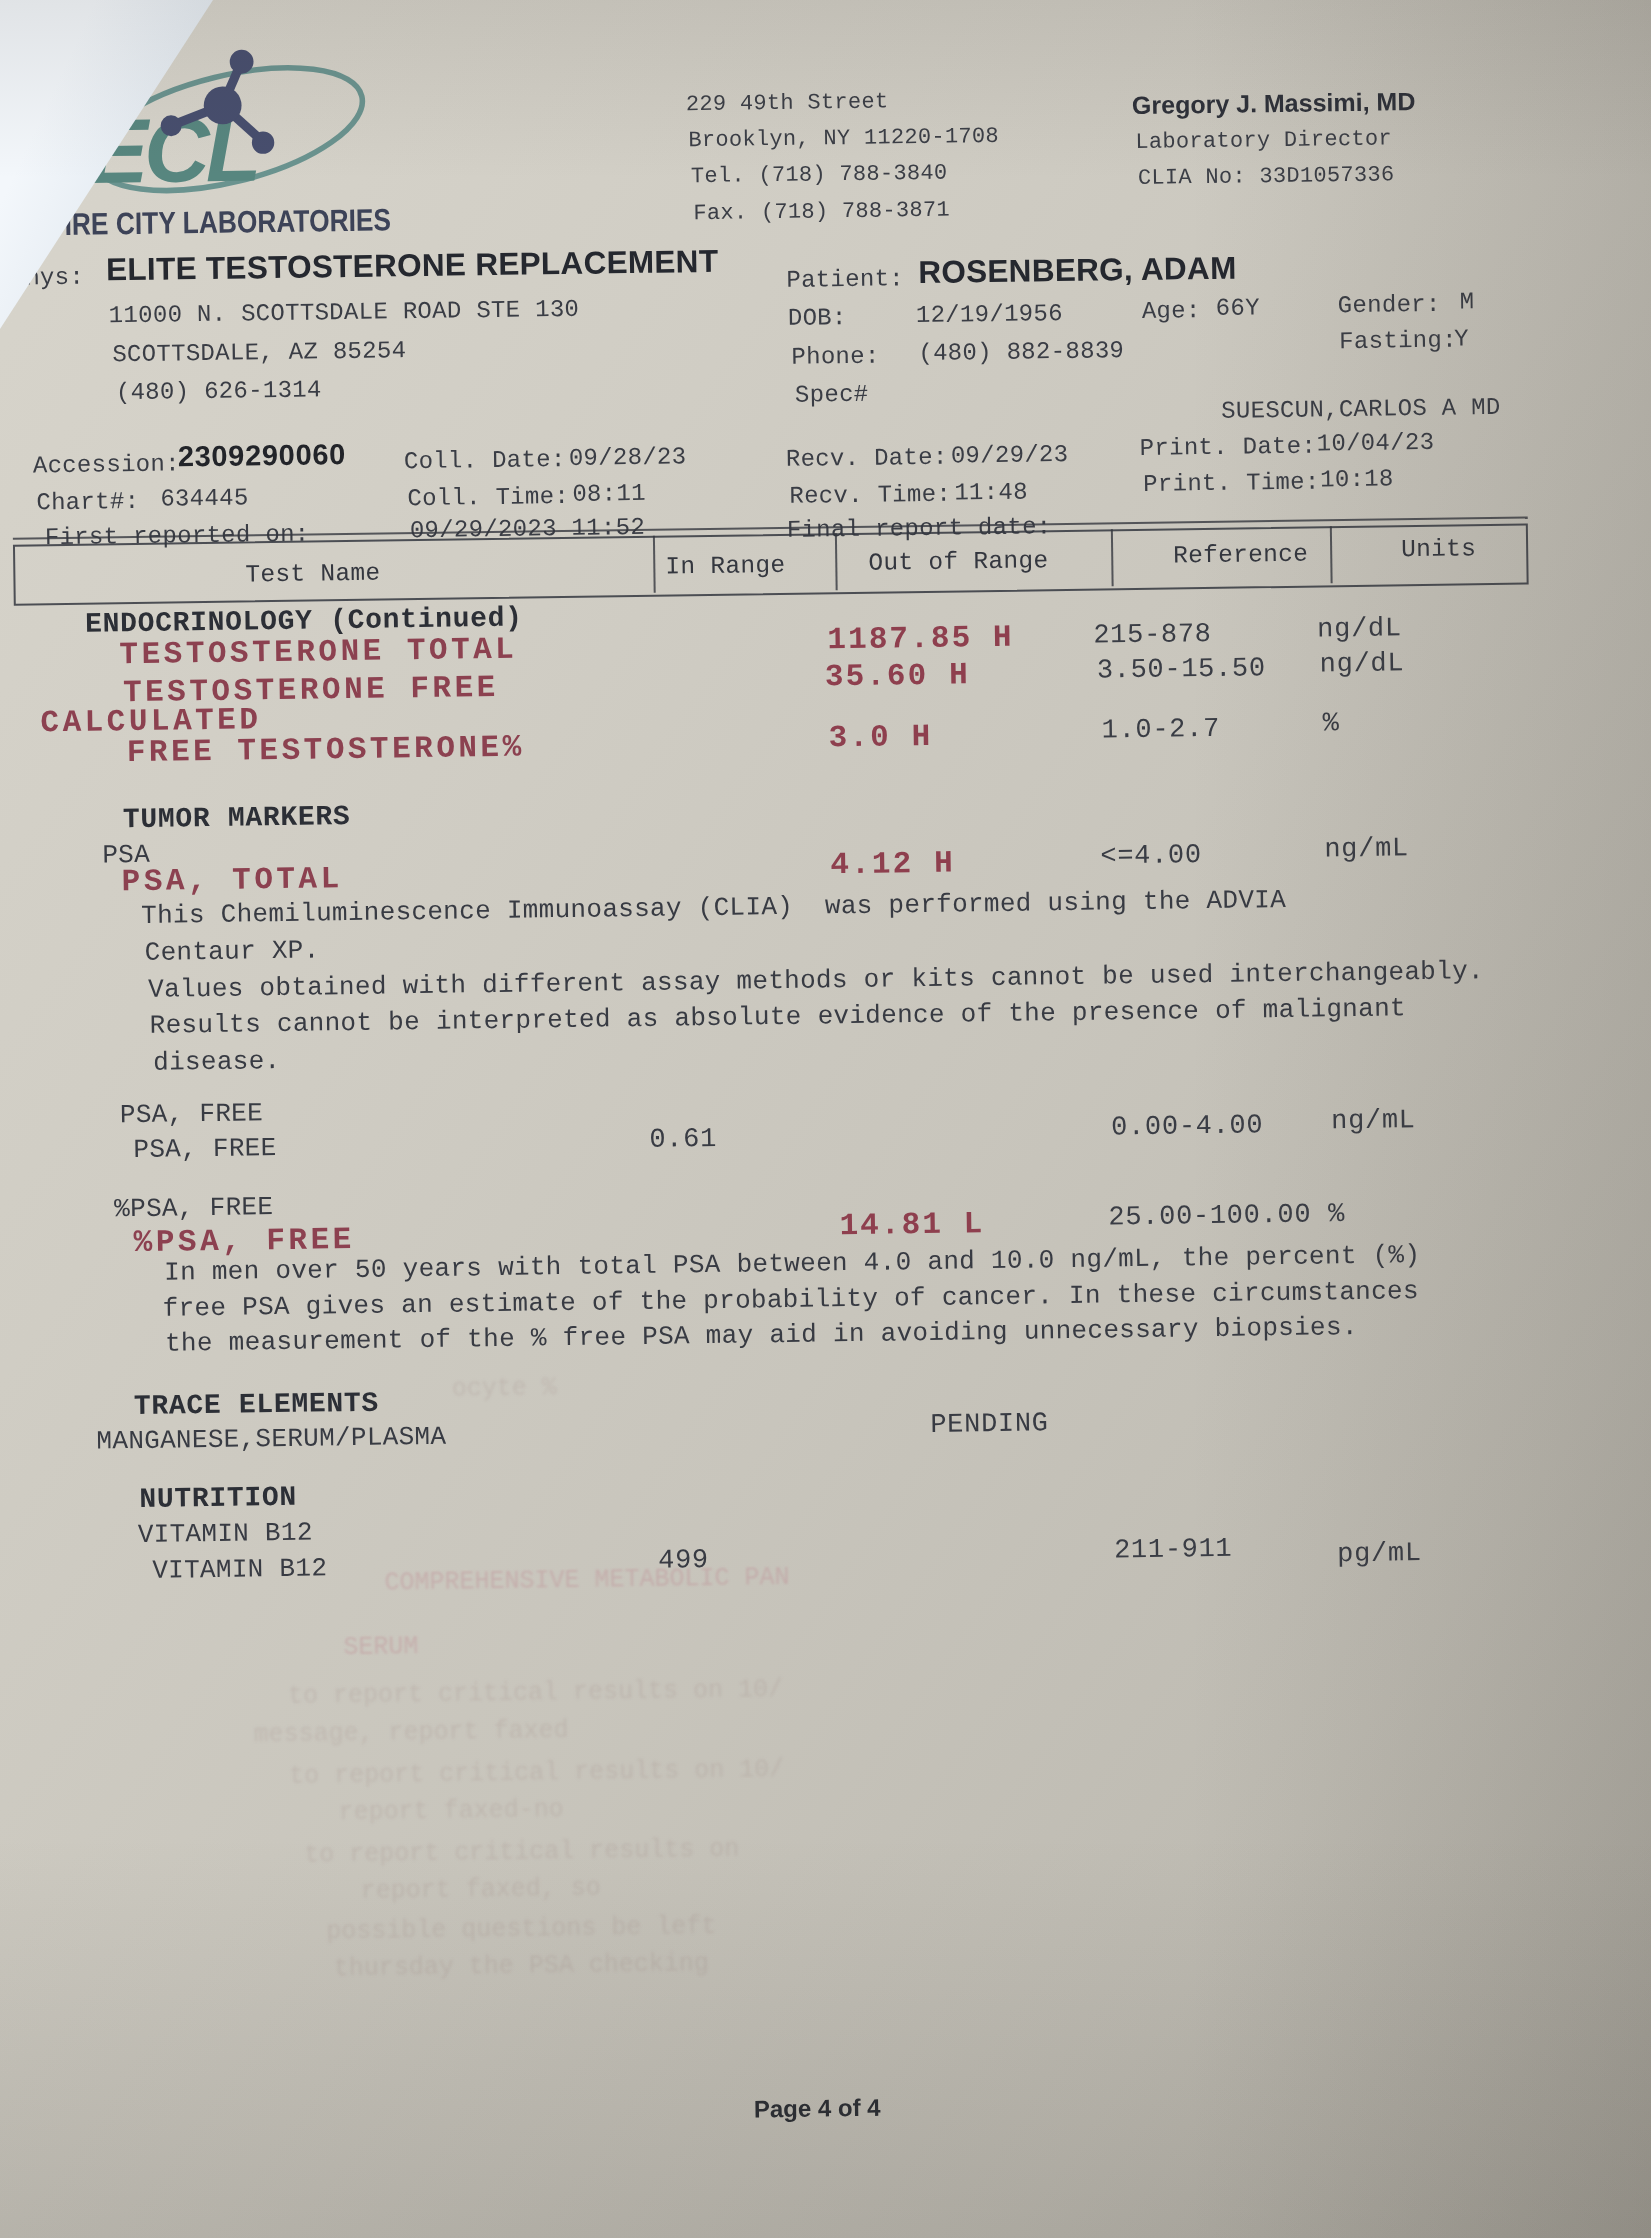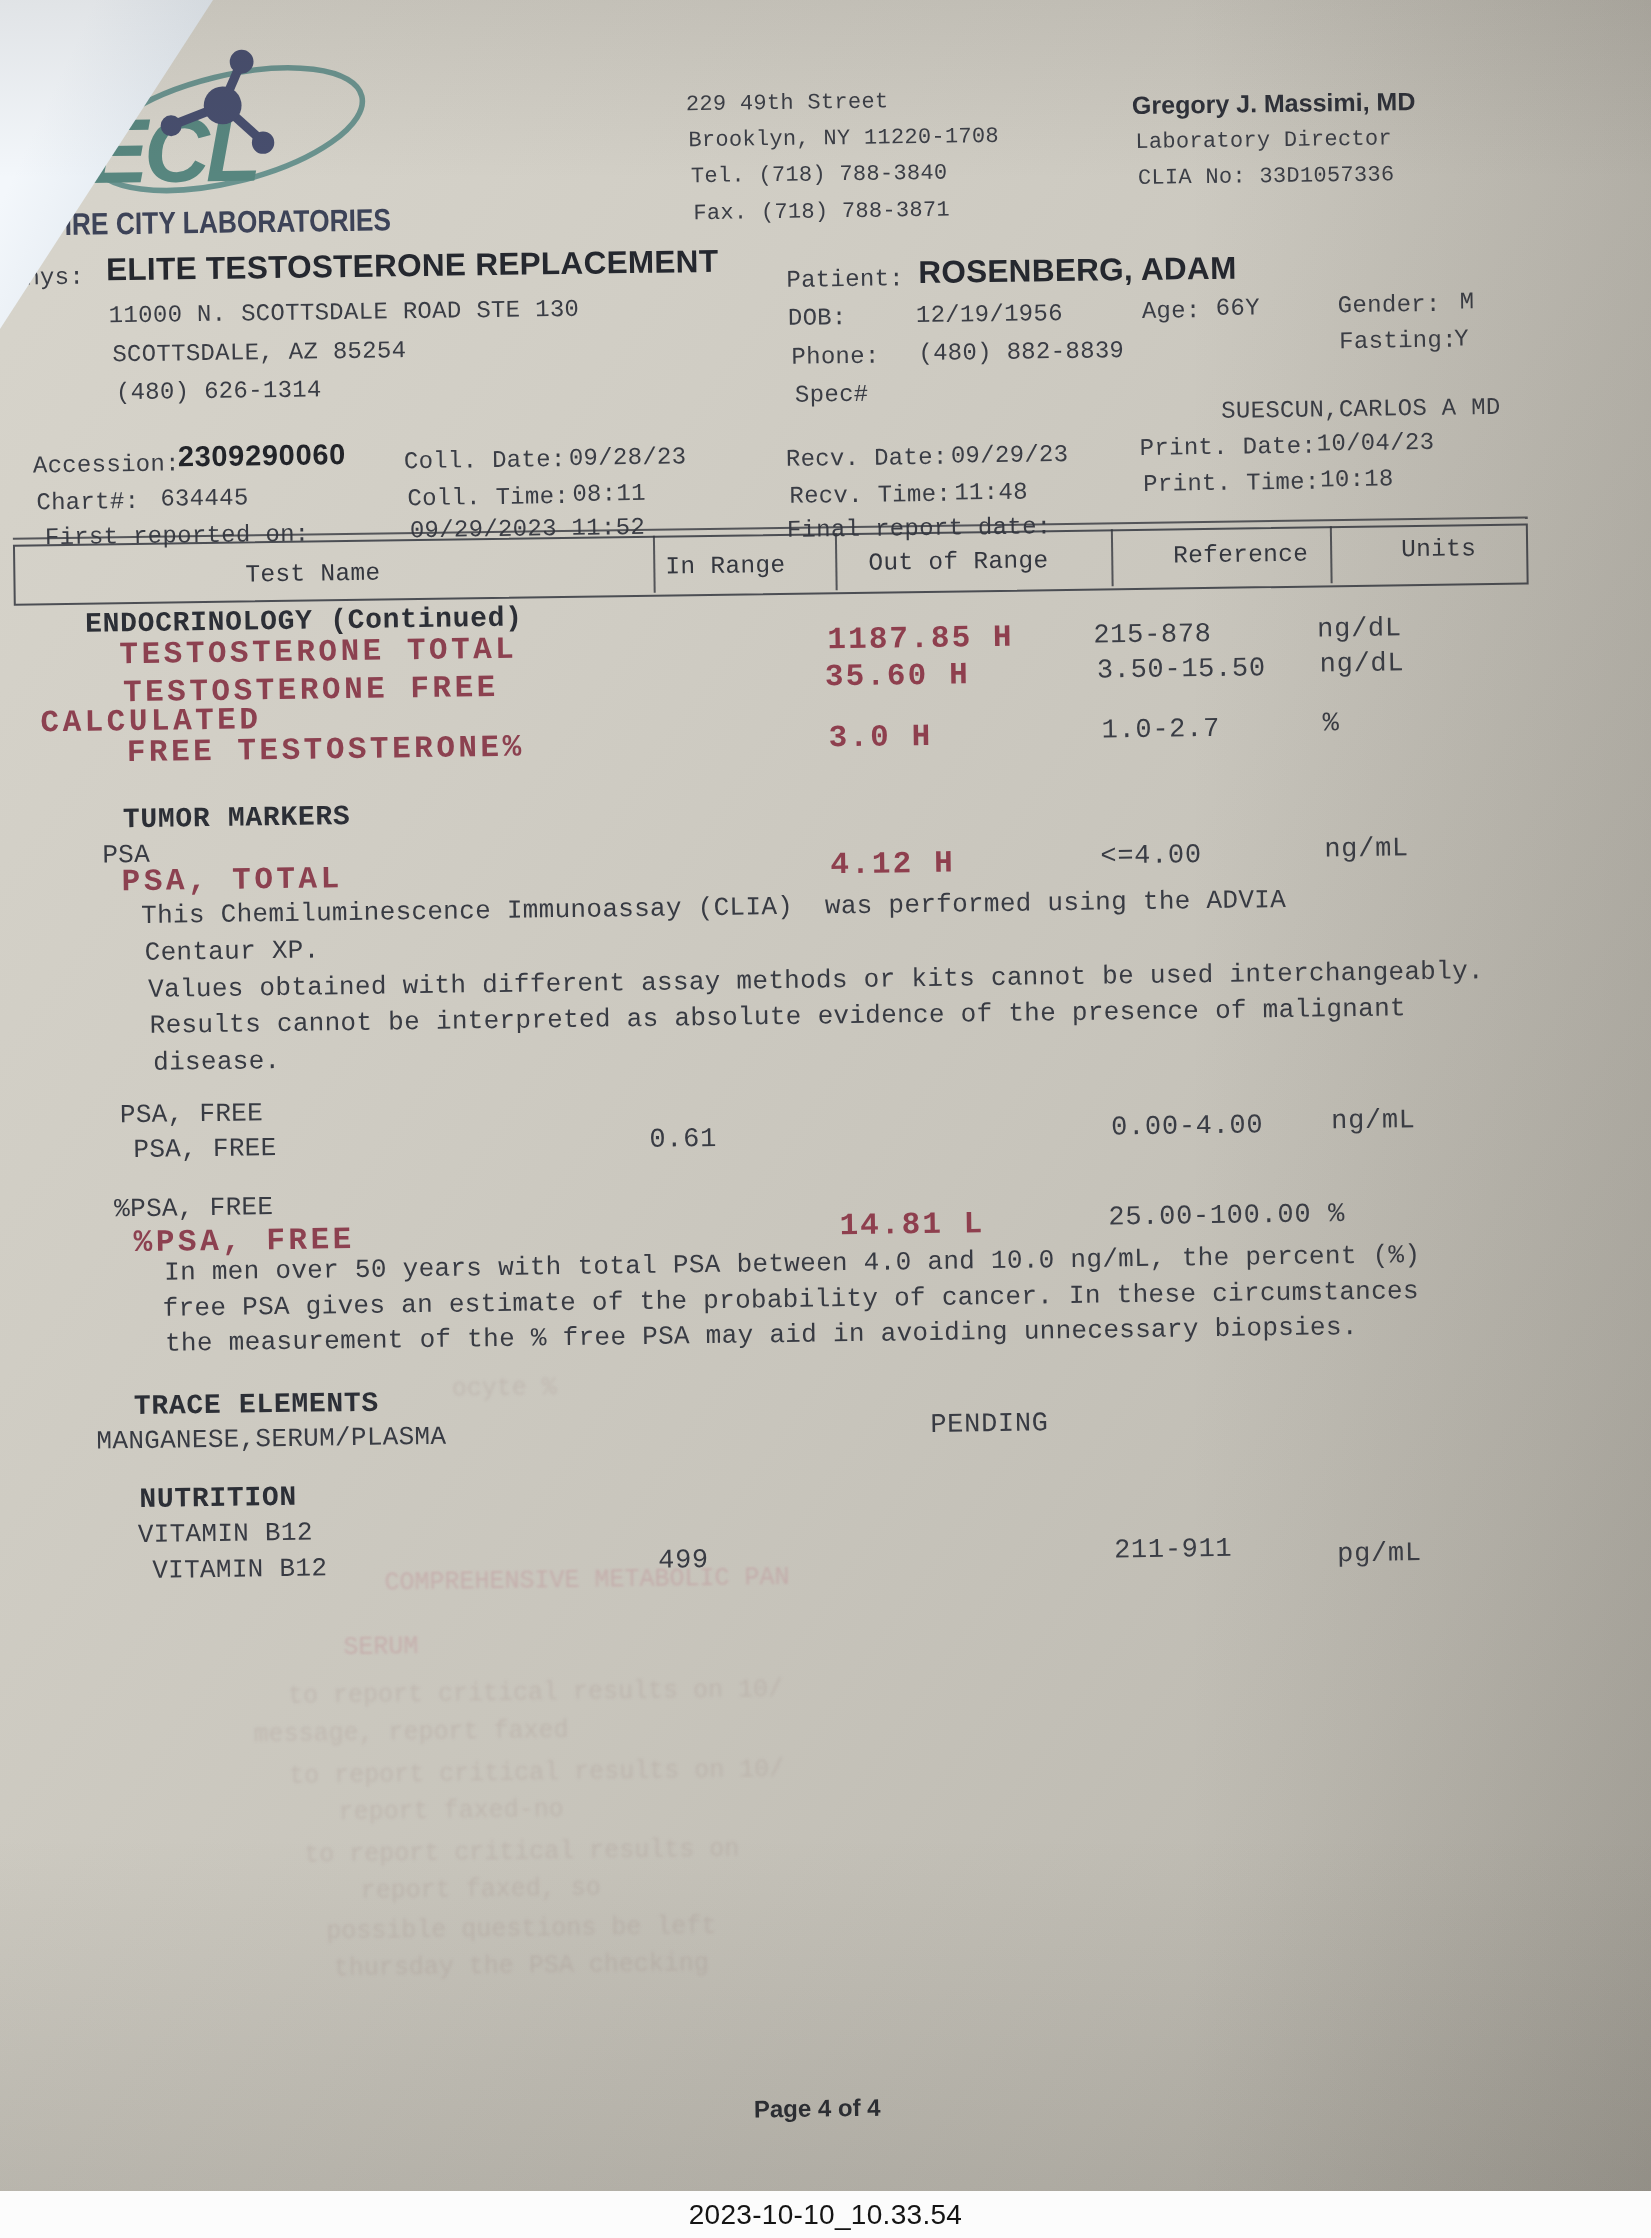--- a/index.html
+++ b/index.html
@@ -197,17 +197,14 @@
     <div class="bleed" style="left:322px;top:1955px;">thursday the PSA checking</div>
 
     <div class="t pageB" style="left:740px;top:2102px;">Page 4 of 4</div>
   </div>
 
   <div class="corner"></div>
   <div class="shadeR"></div>
   <div class="shadeB"></div>
   <div class="shadeT"></div>
 
-  <div class="tsbar">
-    <span class="ts">2023-10-10_10.33.54</span>
-  </div>
 </div>
 
 
 </body></html>

